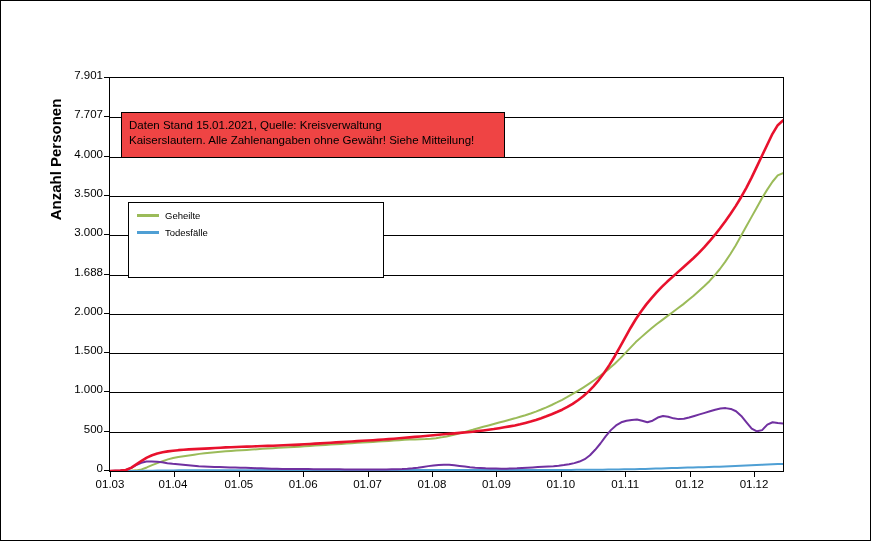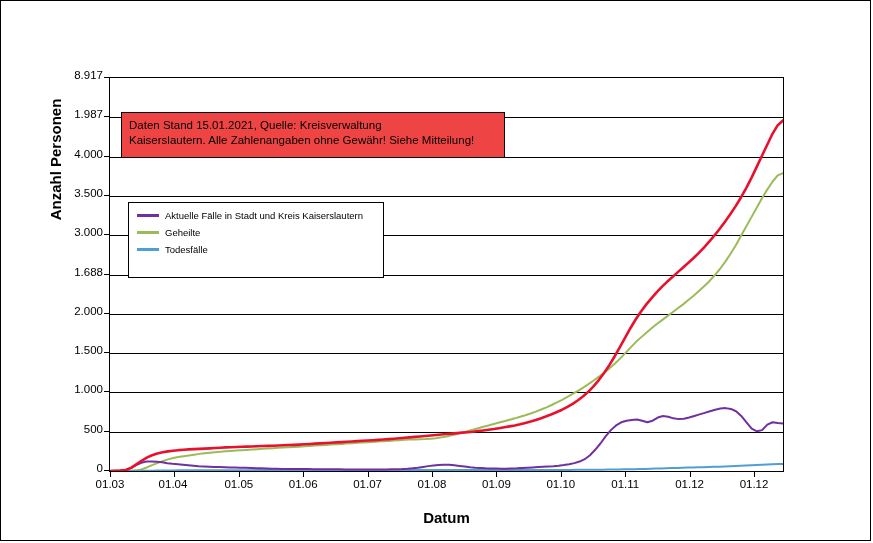--- a/index.html
+++ b/index.html
@@ -152,44 +152,43 @@
     top: 0;
   }
 </style>
 </head>
 <body>
 
 <div id="chart-frame">
 
 
   <div id="y-axis-label">Anzahl Personen</div>
-  <div id="x-axis-label">Datum</div>
 
   <div id="ytick-container">
       <div class="ytick-wrap" style="top: 461px;">0</div>
       <div class="ytickmark" style="top: 469px;"></div>
       <div class="ytick-wrap" style="top: 421.7px;">500</div>
       <div class="ytickmark" style="top: 430px;"></div>
       <div class="ytick-wrap" style="top: 382.4px;">1.000</div>
       <div class="ytickmark" style="top: 390px;"></div>
       <div class="ytick-wrap" style="top: 343.1px;">1.500</div>
       <div class="ytickmark" style="top: 351px;"></div>
       <div class="ytick-wrap" style="top: 303.8px;">2.000</div>
       <div class="ytickmark" style="top: 312px;"></div>
       <div class="ytick-wrap" style="top: 264.5px;">1.688</div>
       <div class="ytickmark" style="top: 273px;"></div>
       <div class="ytick-wrap" style="top: 225.2px;">3.000</div>
       <div class="ytickmark" style="top: 233px;"></div>
       <div class="ytick-wrap" style="top: 185.9px;">3.500</div>
       <div class="ytickmark" style="top: 194px;"></div>
       <div class="ytick-wrap" style="top: 146.6px;">4.000</div>
       <div class="ytickmark" style="top: 155px;"></div>
-      <div class="ytick-wrap" style="top: 107.3px;">1.987</div>
+      <div class="ytick-wrap" style="top: 107.3px;">7.707</div>
       <div class="ytickmark" style="top: 115px;"></div>
-      <div class="ytick-wrap" style="top: 68px;">8.917</div>
+      <div class="ytick-wrap" style="top: 68px;">7.901</div>
       <div class="ytickmark" style="top: 76px;"></div>
     </div>
   <div id="xtick-container">
       <div class="xtick-wrap" style="left: 79px;">01.03</div>
       <div class="xtickmark" style="left: 109px;"></div>
       <div class="xtick-wrap" style="left: 142px;">01.04</div>
       <div class="xtickmark" style="left: 173px;"></div>
       <div class="xtick-wrap" style="left: 207.804px;">01.05</div>
       <div class="xtickmark" style="left: 238px;"></div>
       <div class="xtick-wrap" style="left: 272.206px;">01.06</div>
@@ -228,24 +227,20 @@
         <polyline points="0.00,393.00 5.22,392.84 10.43,392.61 15.65,392.06 20.87,390.01 26.09,387.11 31.30,384.75 36.52,383.57 41.74,383.41 46.95,383.73 52.17,384.35 57.39,385.14 62.60,385.77 67.82,386.24 73.04,386.71 78.26,387.18 83.47,387.66 88.69,388.13 93.91,388.44 99.12,388.68 104.34,388.91 109.56,389.07 114.78,389.23 119.99,389.38 125.21,389.54 130.43,389.70 135.64,389.86 140.86,390.01 146.08,390.17 151.29,390.33 156.51,390.48 161.73,390.64 166.95,390.80 172.16,390.88 177.38,390.96 182.60,391.04 187.81,391.04 193.03,391.11 198.25,391.11 203.47,391.19 208.68,391.19 213.90,391.27 219.12,391.27 224.33,391.35 229.55,391.35 234.77,391.43 239.98,391.43 245.20,391.43 250.42,391.43 255.64,391.43 260.85,391.43 266.07,391.43 271.29,391.43 276.50,391.43 281.72,391.35 286.94,391.27 292.16,391.11 297.37,390.80 302.59,390.33 307.81,389.70 313.02,388.91 318.24,388.13 323.46,387.50 328.67,387.03 333.89,386.71 339.11,386.87 344.33,387.34 349.54,387.97 354.76,388.60 359.98,389.23 365.19,389.70 370.41,390.01 375.63,390.33 380.84,390.48 386.06,390.56 391.28,390.64 396.50,390.64 401.71,390.48 406.93,390.33 412.15,390.01 417.36,389.70 422.58,389.38 427.80,389.07 433.02,388.76 438.23,388.44 443.45,388.13 448.67,387.66 453.88,387.03 459.10,386.24 464.32,385.14 469.53,383.57 474.75,381.21 479.97,377.28 485.19,371.78 490.40,365.49 495.62,358.42 500.84,352.13 506.05,347.41 511.27,344.27 516.49,342.70 521.71,341.91 526.92,341.52 532.14,342.70 537.36,344.27 542.57,342.70 547.79,339.55 553.01,337.98 558.22,338.77 563.44,340.34 568.66,341.12 573.88,340.73 579.09,339.55 584.31,337.98 589.53,336.41 594.74,334.84 599.96,333.26 605.18,331.69 610.40,330.51 615.61,330.12 620.83,330.91 626.05,333.26 631.26,337.98 636.48,344.27 641.70,350.56 646.91,353.31 652.13,352.13 657.35,346.63 662.57,344.27 667.78,345.05 673.00,345.45" fill="none" stroke="#7030a0" stroke-width="2" stroke-linejoin="round" stroke-linecap="round"></polyline>
         <polyline points="0.00,393.00 5.26,392.84 10.52,392.61 15.77,392.06 21.03,389.86 26.29,386.32 31.55,382.78 36.80,379.64 42.06,377.28 47.32,375.55 52.58,374.29 57.84,373.35 63.09,372.72 68.35,372.17 73.61,371.78 78.87,371.38 84.13,371.15 89.38,370.83 94.64,370.60 99.90,370.36 105.16,370.05 110.41,369.73 115.67,369.42 120.93,369.18 126.19,368.95 131.45,368.79 136.70,368.63 141.96,368.48 147.22,368.24 152.48,368.01 157.73,367.85 162.99,367.69 168.25,367.45 173.51,367.22 178.77,367.06 184.02,366.83 189.28,366.59 194.54,366.28 199.80,365.96 205.05,365.65 210.31,365.33 215.57,365.02 220.83,364.70 226.09,364.39 231.34,364.08 236.60,363.76 241.86,363.45 247.12,363.13 252.38,362.82 257.63,362.50 262.89,362.19 268.15,361.87 273.41,361.56 278.66,361.17 283.92,360.77 289.18,360.30 294.44,359.83 299.70,359.36 304.95,358.89 310.21,358.42 315.47,357.94 320.73,357.47 325.98,357.00 331.24,356.53 336.50,356.06 341.76,355.59 347.02,355.11 352.27,354.64 357.53,354.17 362.79,353.70 368.05,353.07 373.30,352.44 378.56,351.74 383.82,351.03 389.08,350.16 394.34,349.30 399.59,348.36 404.85,347.41 410.11,346.23 415.37,344.90 420.63,343.48 425.88,341.91 431.14,340.18 436.40,338.29 441.66,336.25 446.91,334.05 452.17,331.69 457.43,328.94 462.69,325.80 467.95,322.26 473.20,318.33 478.46,313.61 483.72,308.11 488.98,301.82 494.23,294.75 499.49,286.89 504.75,278.24 510.01,268.81 515.27,259.38 520.52,249.95 525.78,241.30 531.04,233.44 536.30,226.37 541.55,220.08 546.81,214.19 552.07,208.68 557.33,203.57 562.59,198.86 567.84,194.14 573.10,189.43 578.36,184.71 583.62,179.99 588.88,174.88 594.13,169.38 599.39,163.49 604.65,157.20 609.91,150.52 615.16,143.44 620.42,135.98 625.68,128.12 630.94,119.47 636.20,110.04 641.45,99.82 646.71,88.82 651.97,77.81 657.23,66.81 662.48,55.81 667.74,47.16 673.00,42.44" fill="none" stroke="#e8112d" stroke-width="2.6" stroke-linejoin="round" stroke-linecap="round"></polyline>
       </svg>
   </div>
 
   <div id="note-box">Daten Stand 15.01.2021, Quelle: Kreisverwaltung
 Kaiserslautern. Alle Zahlenangaben ohne Gewähr! Siehe Mitteilung!</div>
 
   <div id="legend-box">
       <div class="legend-row">
-        <div class="legend-swatch" style="background: rgb(112, 48, 160);"></div>
-        <div class="legend-label">Aktuelle Fälle in Stadt und Kreis Kaiserslautern</div>
-      </div>
-      <div class="legend-row">
         <div class="legend-swatch" style="background: rgb(155, 187, 89);"></div>
         <div class="legend-label">Geheilte</div>
       </div>
       <div class="legend-row">
         <div class="legend-swatch" style="background: rgb(79, 159, 212);"></div>
         <div class="legend-label">Todesfälle</div>
       </div>
     </div>
 
 </div>

